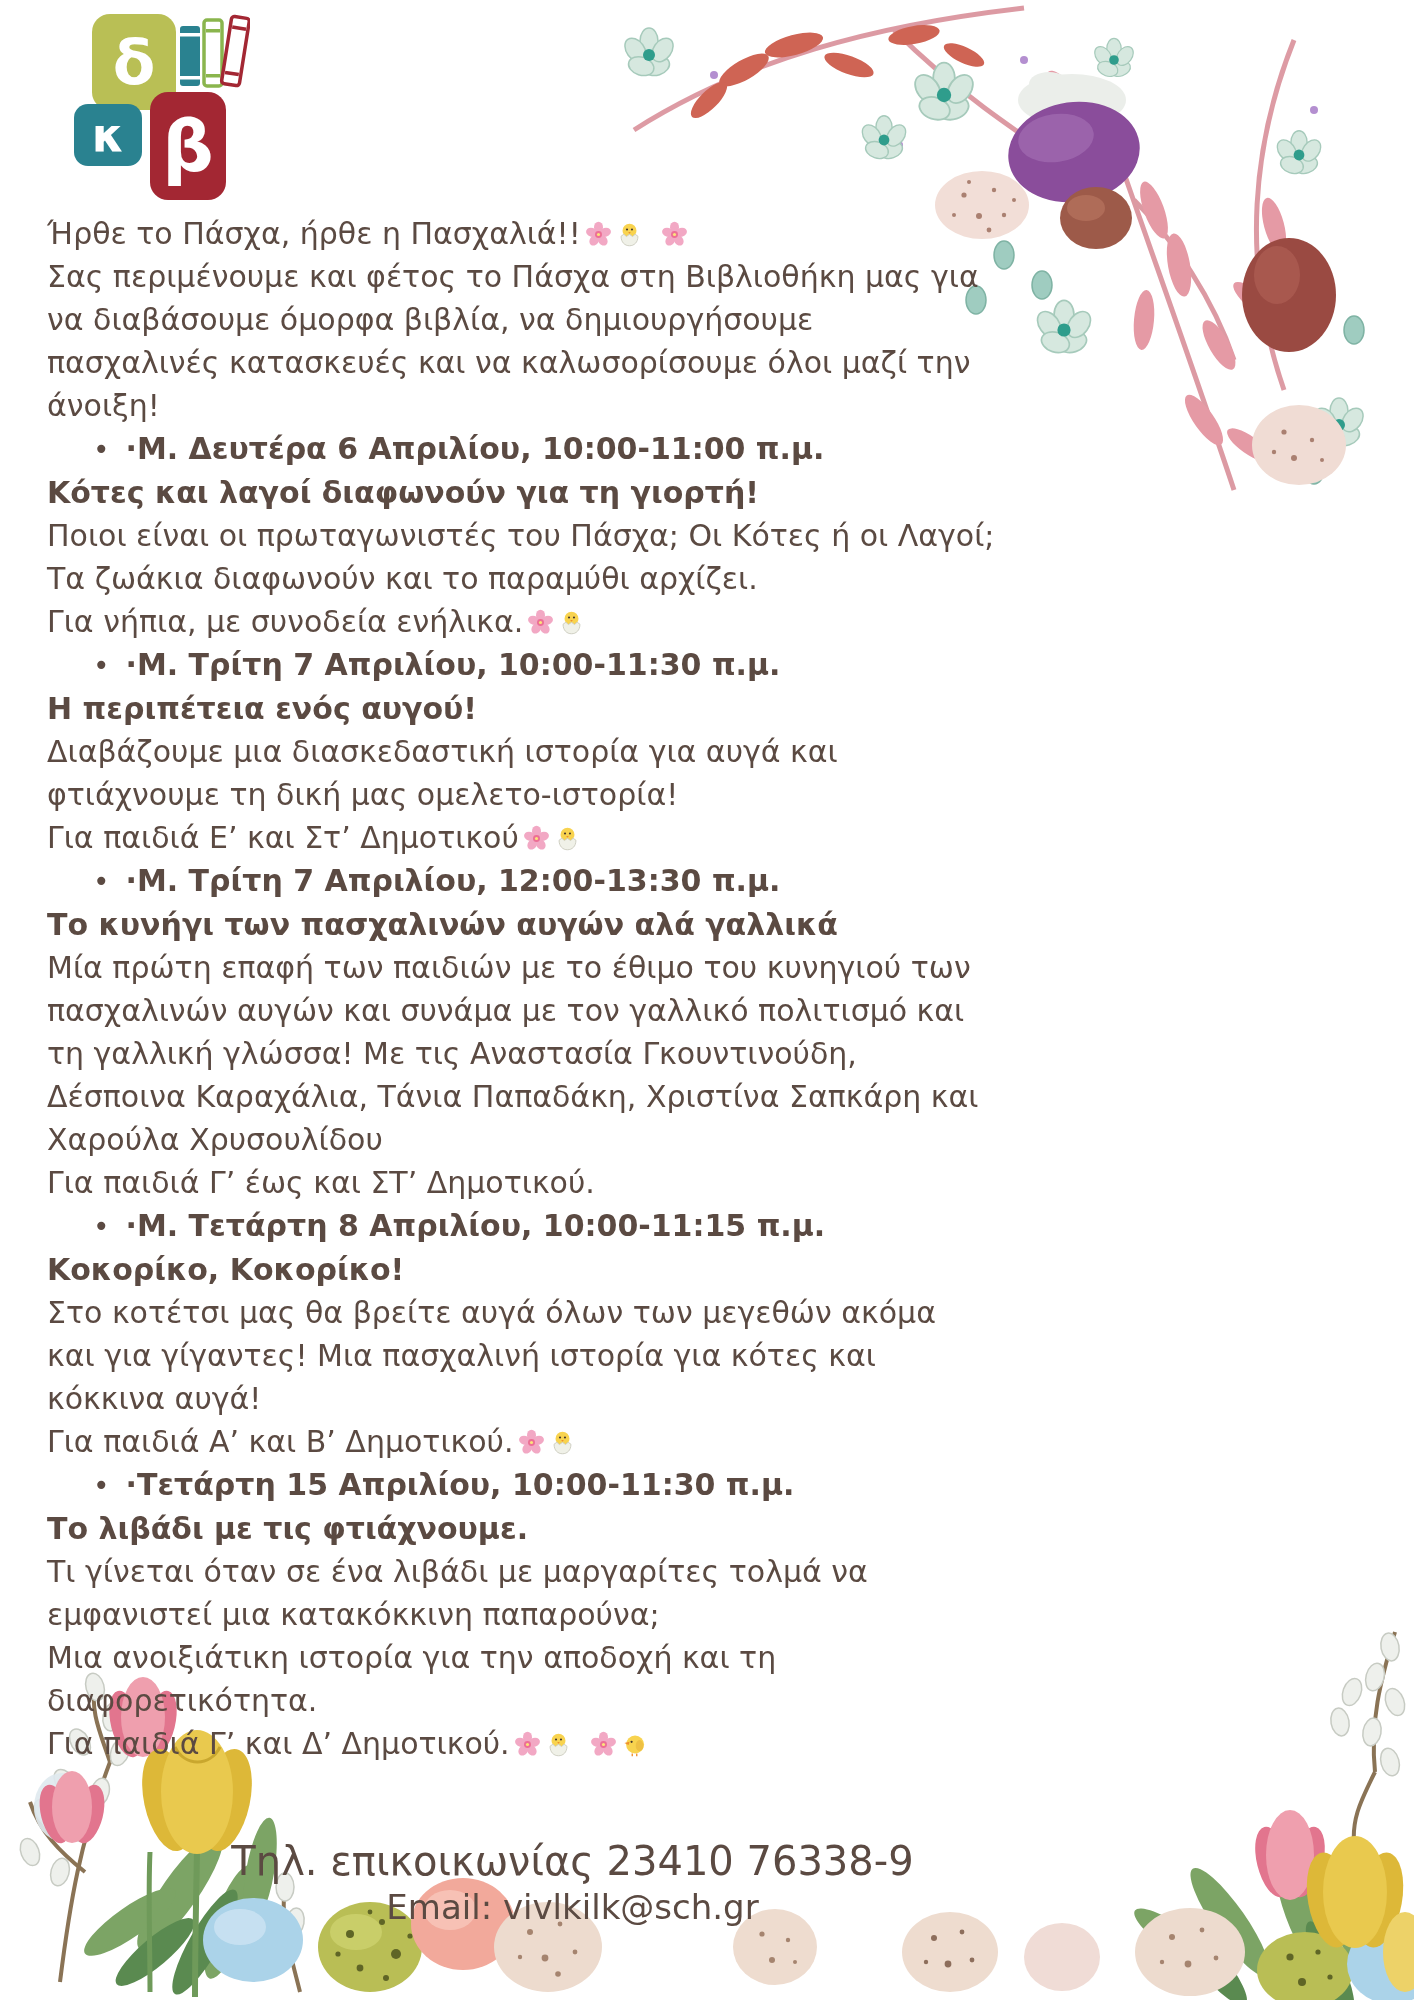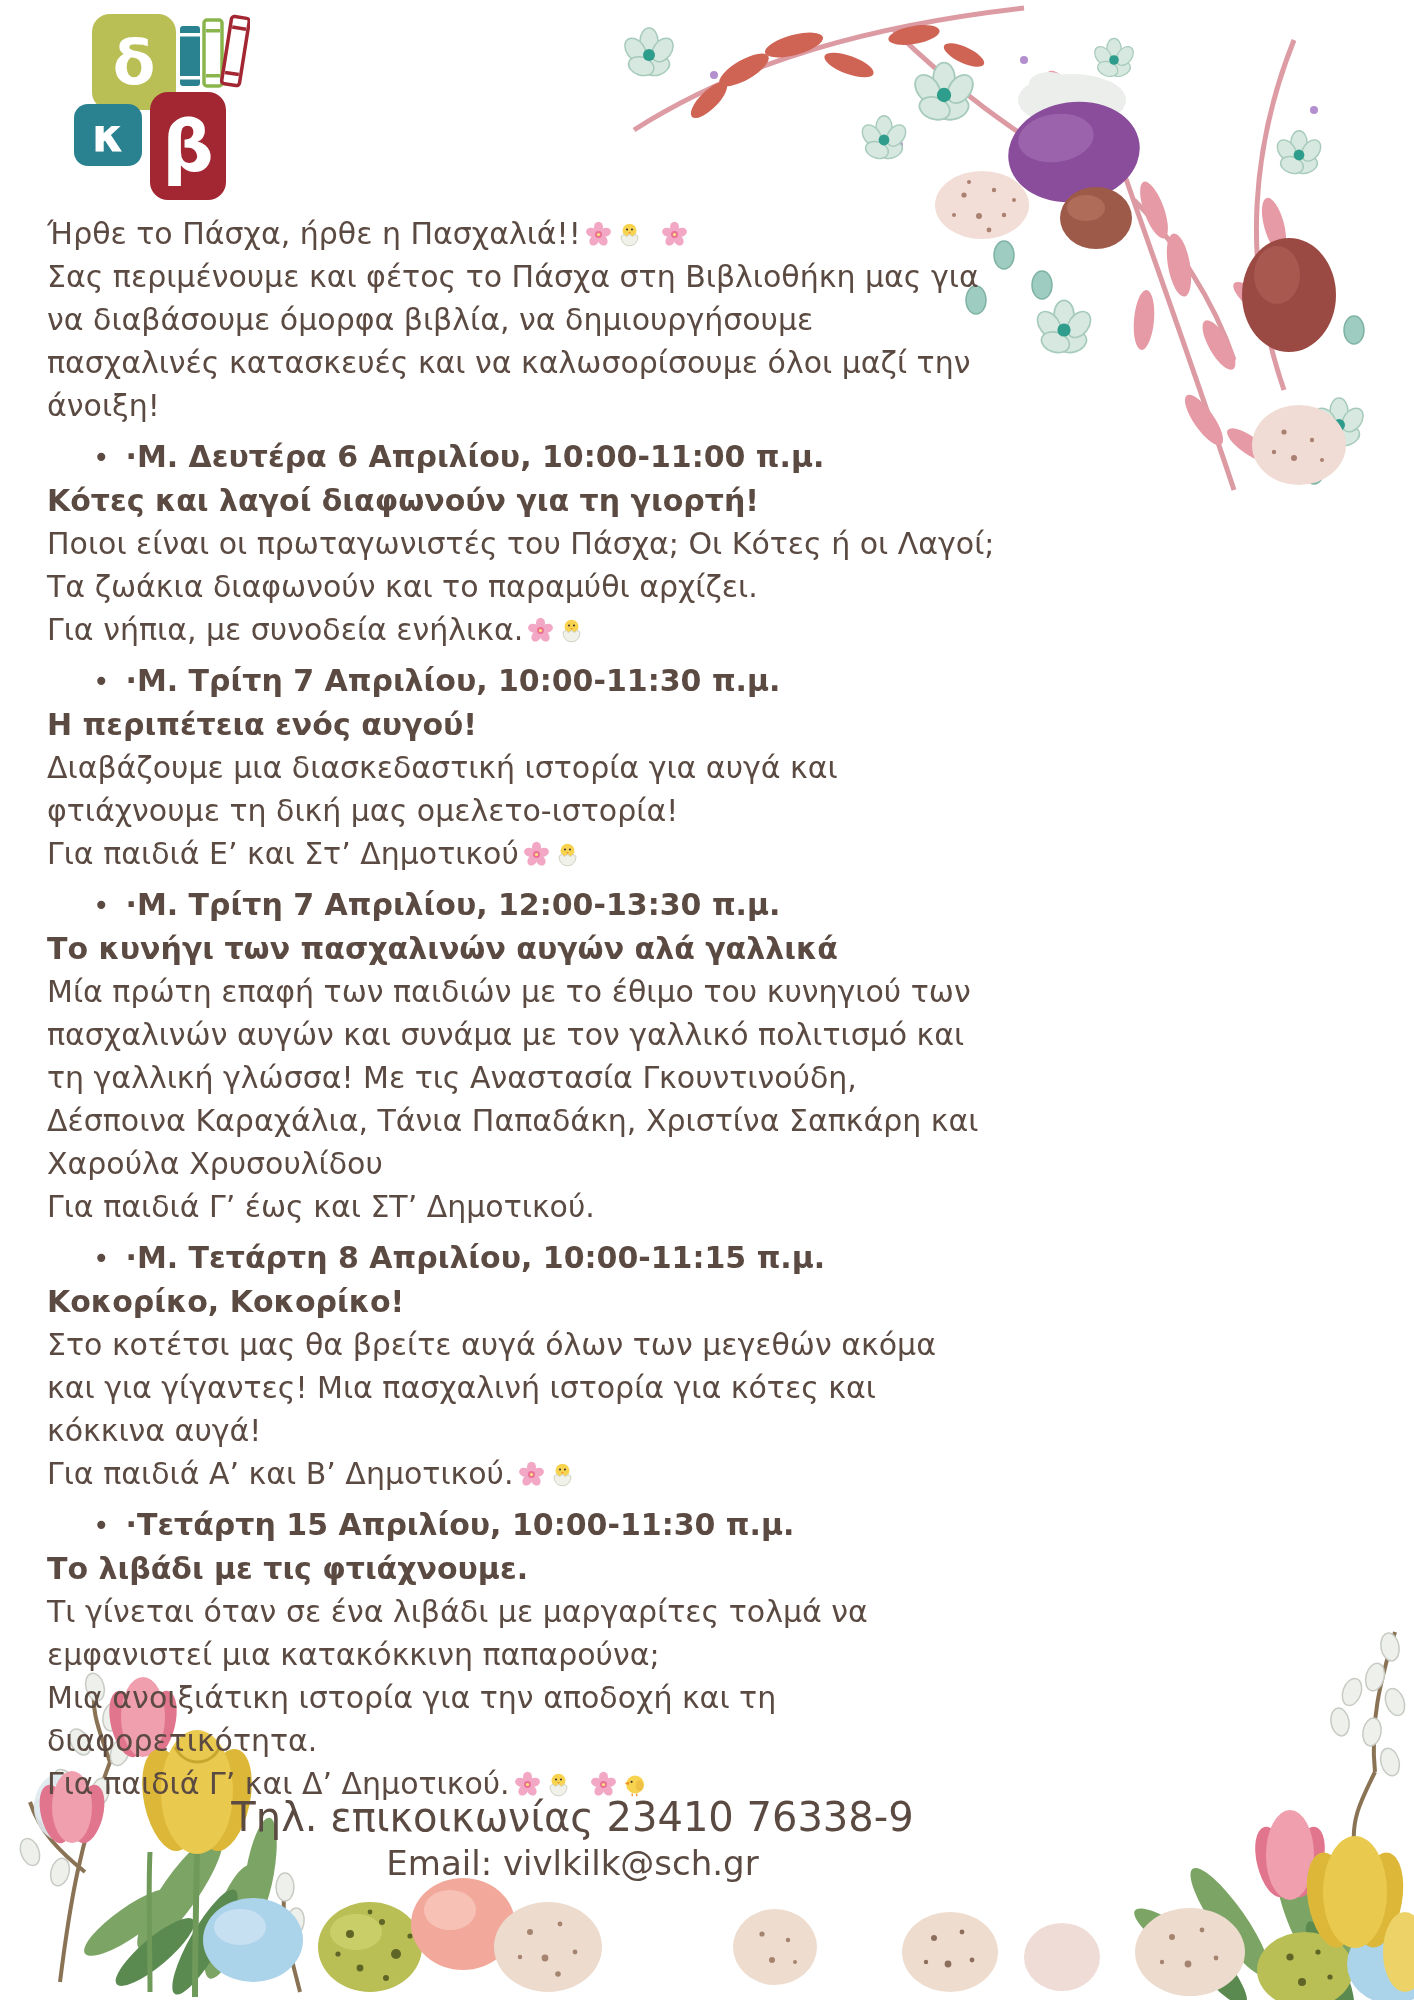--- a/index.html
+++ b/index.html
@@ -16,29 +16,29 @@
   .books { position:absolute; left:108px; top:2px; }
   .logo-text { position:absolute; left:176px; top:4px; white-space:nowrap; }
   .logo-line1 { font-size:27px; color:#2a8290; letter-spacing:0.5px; }
   .logo-line2 { font-size:31px; color:#a32733; letter-spacing:1px; }
   .logo-line3 { font-size:54px; color:#2a8290; font-weight:700; letter-spacing:3px; line-height:56px; }
   
   .content { position:absolute; left:47px; top:212px; width:1020px; z-index:2;
              font-size:30px; line-height:43px; }
   .pre { white-space:pre-line; }
   .headline { }
-  .event { margin-top:8px; }
+  .event { }
   .event-date { font-weight:700; padding-left:46px; }
   .bullet { font-weight:400; font-size:28px; margin-right:16px; }
   .event-title { font-weight:700; }
   .emo { width:27px; height:27px; vertical-align:-4px; margin-left:4px; }
   .emo-gap { display:inline-block; width:14px; }
   
   .footer { position:absolute; left:0; top:1793px; width:1145px; text-align:center; z-index:2; }
-  .footer-phone { font-size:40px; line-height:48px; }
+  .footer-phone { font-size:40px; line-height:48px;margin-top:44px; }
   .footer-email { font-size:34px; line-height:40px; margin-top:2px; }
   
   .deco { position:absolute; z-index:1; pointer-events:none; }
   .deco-top-right { right:0; top:0; }
   .deco-bottom { left:0; top:1622px; }
   .defs-hidden { position:absolute; width:0; height:0; overflow:hidden; }
 </style>
 </head>
 <body>
 

